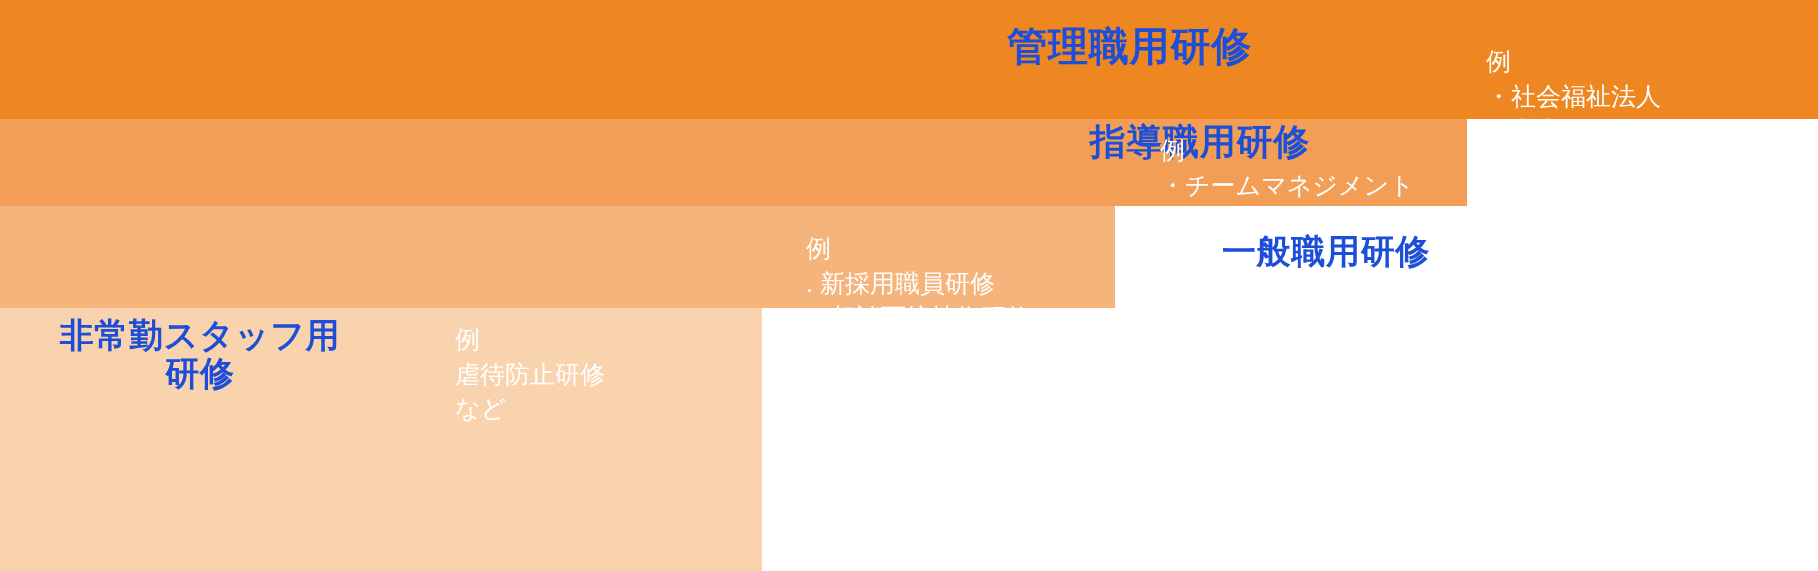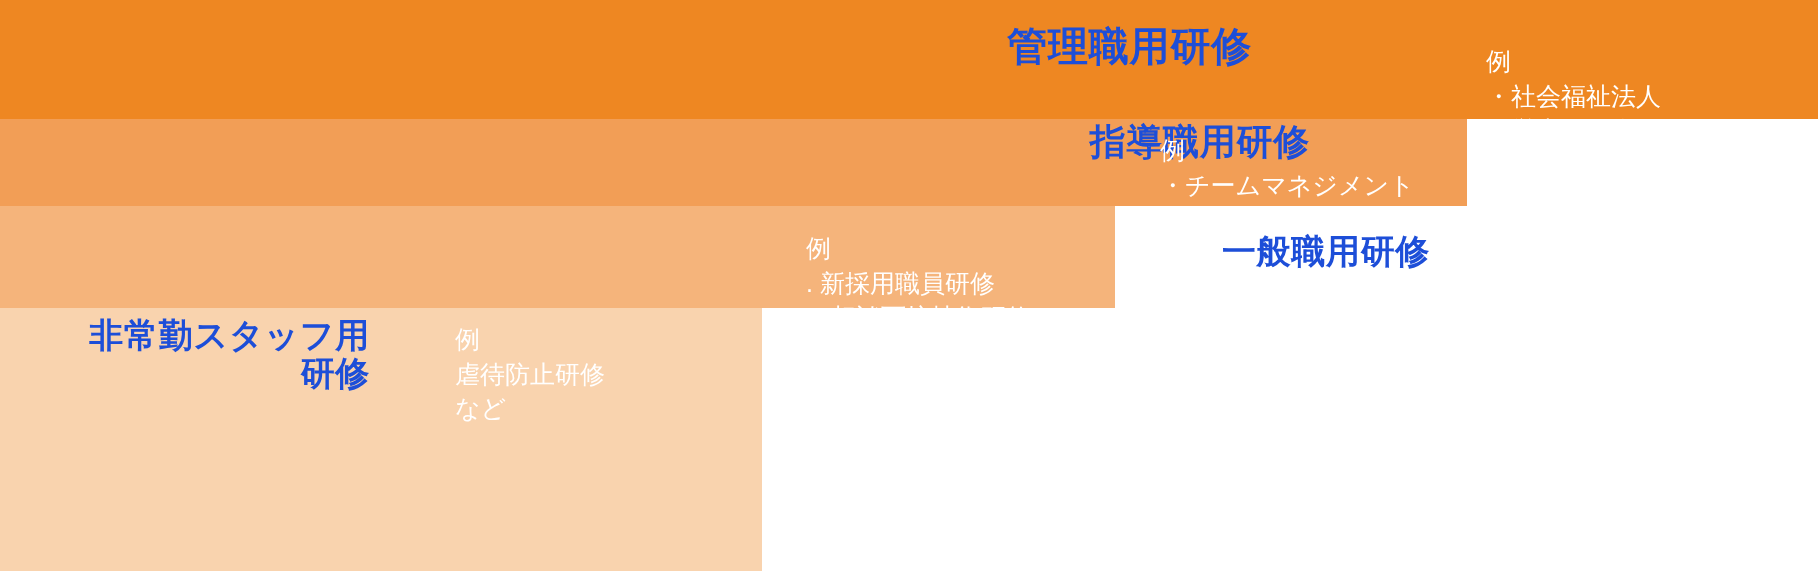--- a/index.html
+++ b/index.html
@@ -35,21 +35,21 @@
     position: absolute;
     color: #1d4ed8;
     font-weight: bold;
     letter-spacing: 0.02em;
     line-height: 1.12;
     white-space: pre-line;
   }
   .title-1 { right: 566px; top: 24px;  font-size: 40px; text-align: right; }
   .title-2 { right: 508px; top: 122px; font-size: 36px; text-align: right; }
   .title-3 { right: 388px; top: 232px; font-size: 34px; text-align: right; }
-  .title-4 { left: 30px;   top: 316px; font-size: 34px; text-align: right; width: 340px; }
+  .title-4 { left: 30px;   top: 316px; font-size: 34px; text-align: center; width: 340px; }
 
   
   .example {
     position: absolute;
     color: #ffffff;
     font-weight: 300;
     font-size: 25px;
     line-height: 1.38;
     white-space: pre-line;
   }

